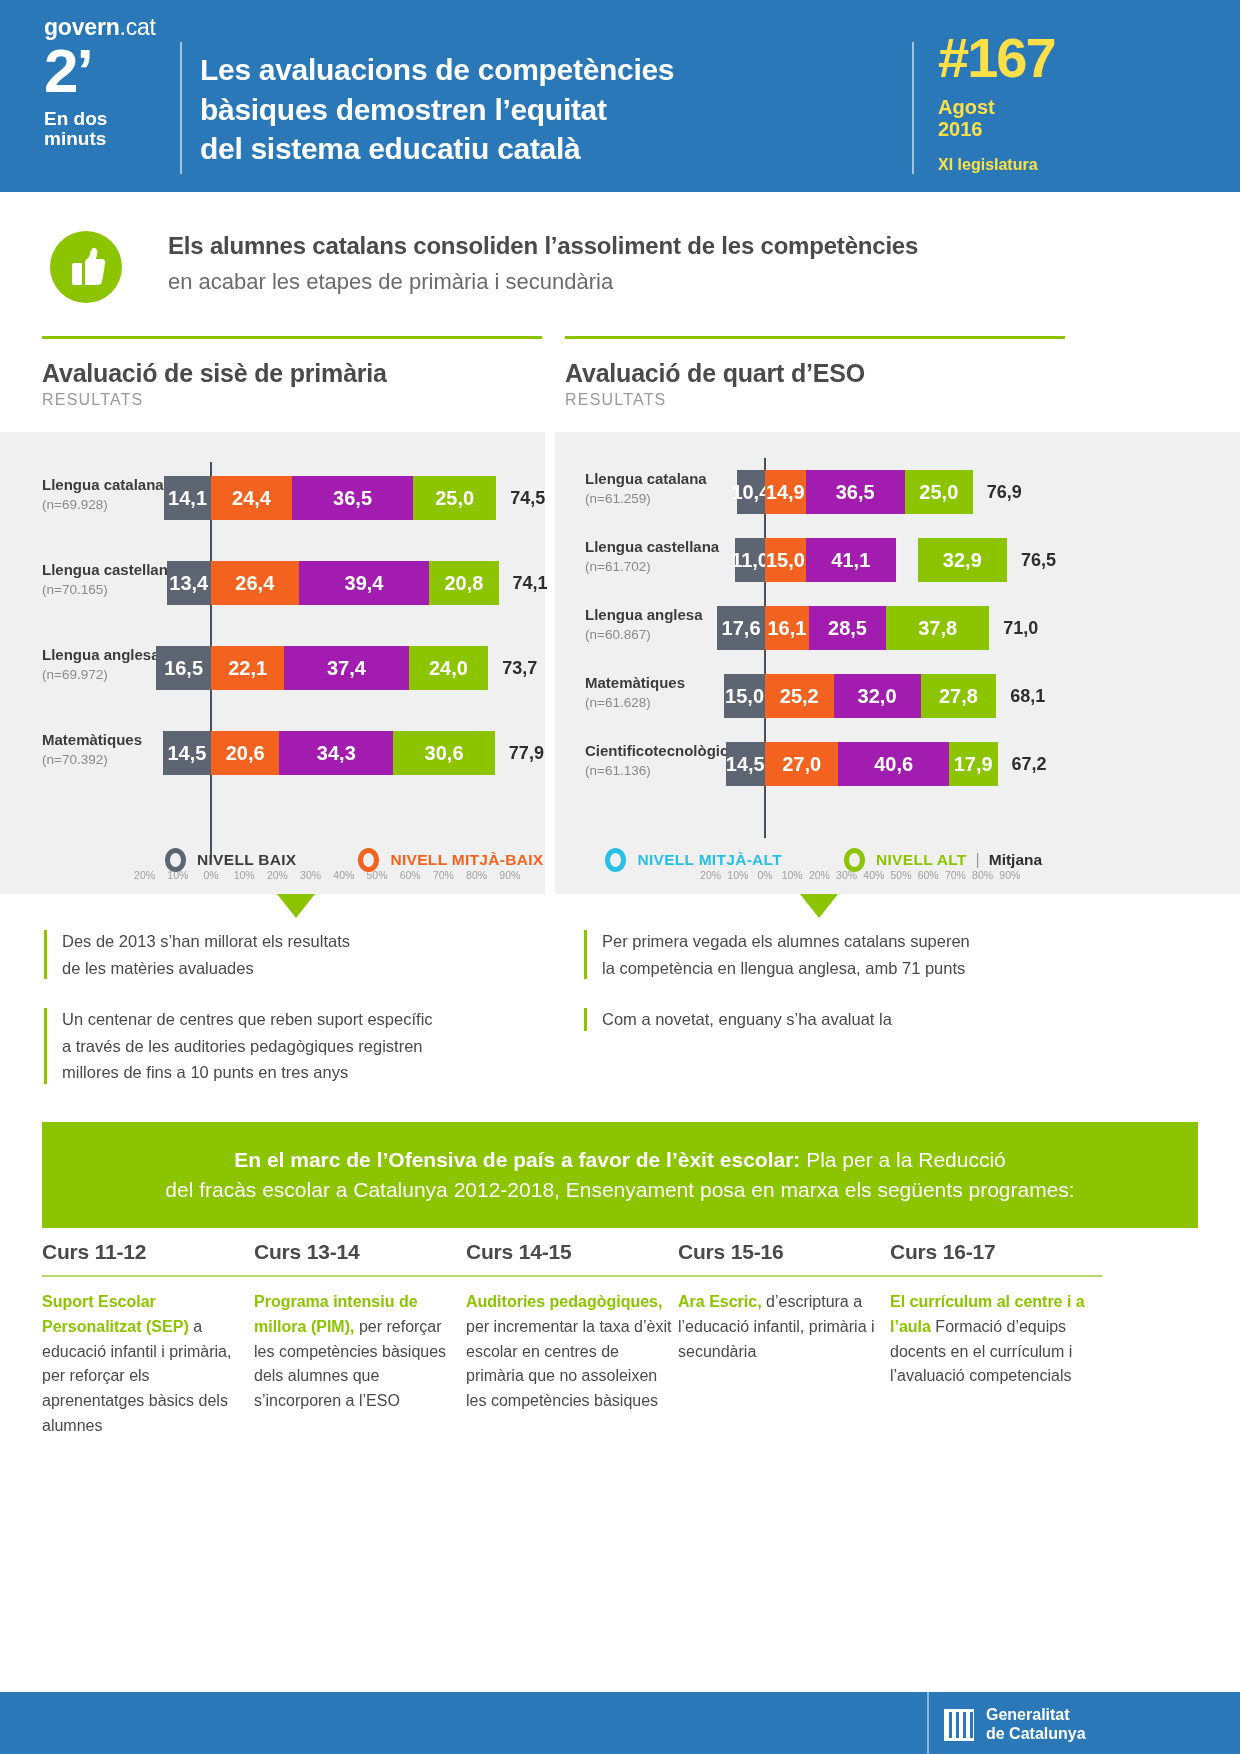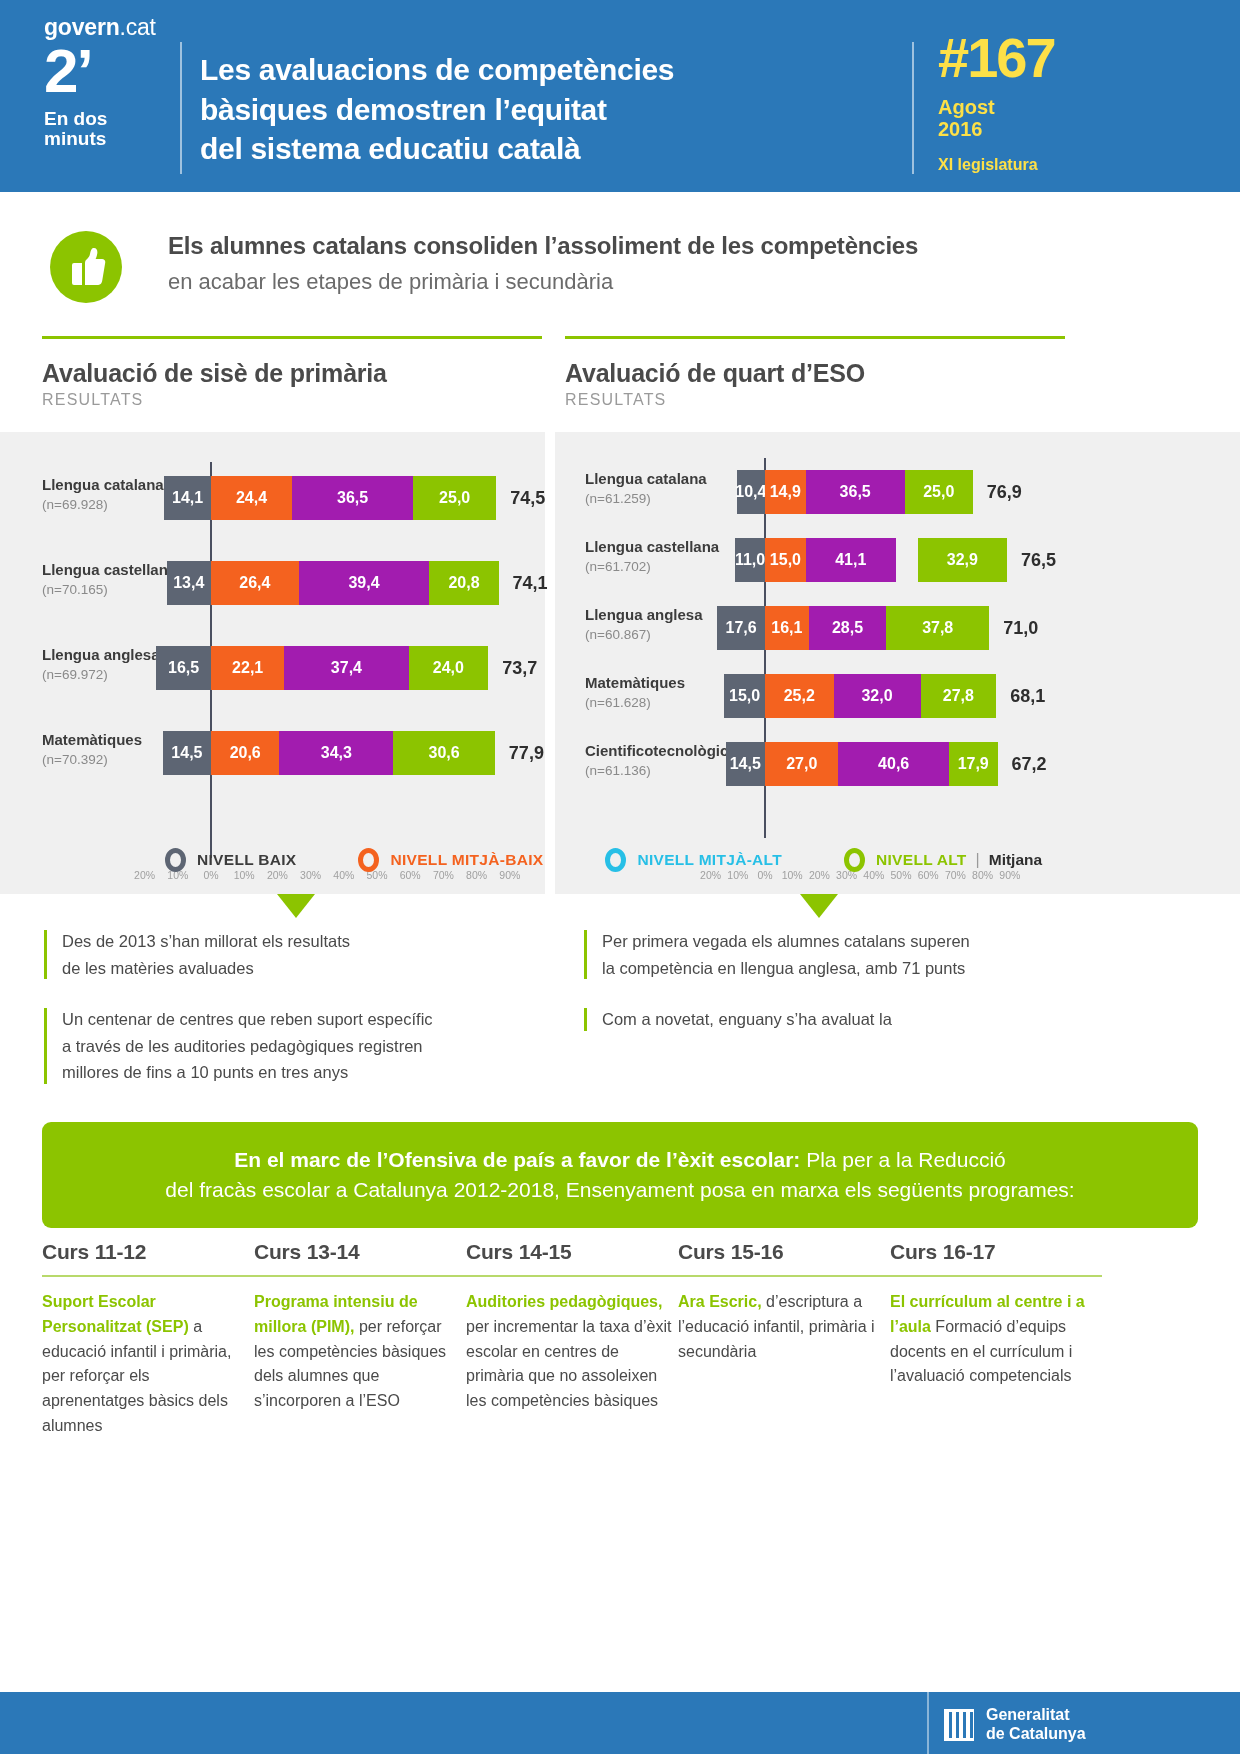--- a/index.html
+++ b/index.html
@@ -94,21 +94,21 @@
   .row { position: absolute; left: 0; width: 100%; }
   .row-label {
     position: absolute; font-size: 15px; color: #3c3c3c; font-weight: bold;
     white-space: nowrap;
   }
   .row-n {
     position: absolute; font-size: 13.5px; color: #8a8a8a; white-space: nowrap;
   }
   .seg {
     position: absolute; height: 44px; top: 0;
-    color: #fff; font-size: 16px; font-weight: bold;
+    color: #fff; font-size: 20px; font-weight: bold;
     display: flex; align-items: center; justify-content: center;
   }
   .seg.s0 { background: #5d6573; }
   .seg.s1 { background: #f4621f; }
   .seg.s2 { background: #a21caf; }
   .seg.s3 { background: #8cc400; }
   .row-total {
     position: absolute; font-size: 18px; font-weight: bold; color: #2e2e2e;
     white-space: nowrap;
   }
@@ -147,21 +147,20 @@
     width: 3px; background: #8cc400;
   }
   .callout p { font-size: 16.5px; line-height: 1.62; color: #4a4a4a; }
 
   
   .banner {
     position: absolute; left: 42px; top: 1122px; width: 1156px; height: 106px;
     background: #8cc400; color: #fff; display: flex; flex-direction: column;
     align-items: center; justify-content: center; text-align: center;
     padding: 0 40px;
-    border-radius: 9px;
   }
   .banner-l1 { font-size: 21px; line-height: 1.42; }
   .banner-l1 b { font-weight: bold; }
   .banner-l2 { font-size: 21px; line-height: 1.42; }
 
   
   .programs {
     position: absolute; left: 42px; top: 1240px; width: 1156px;
     display: flex; 
   }

